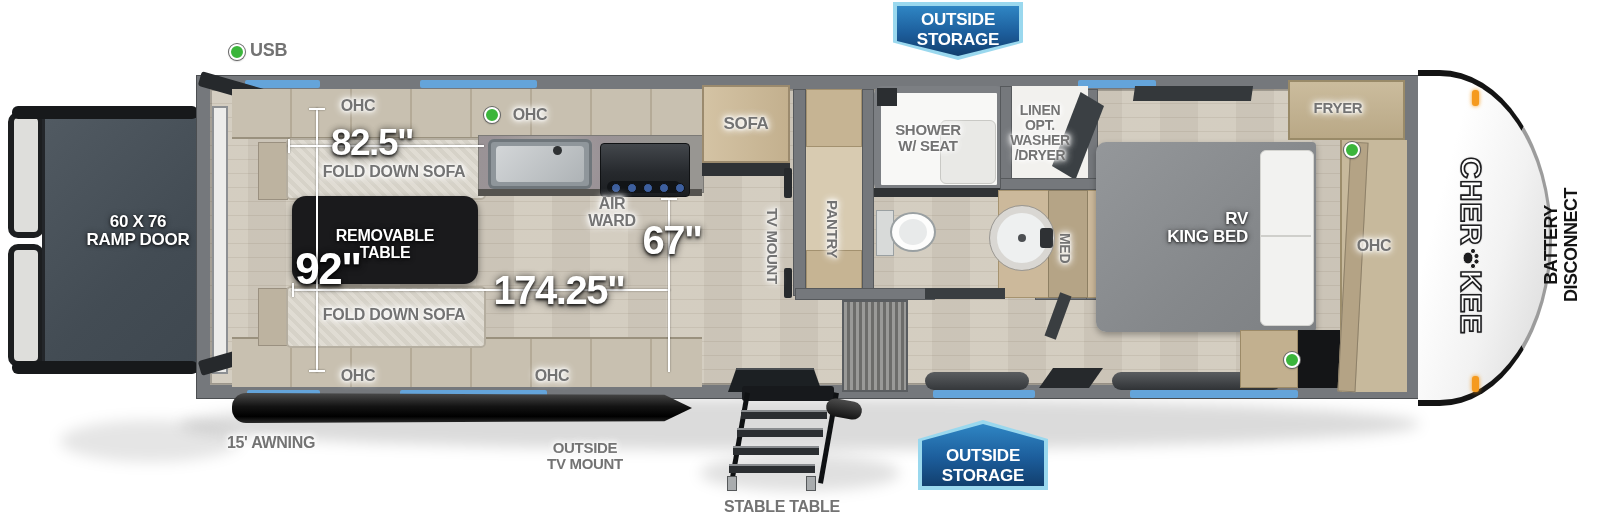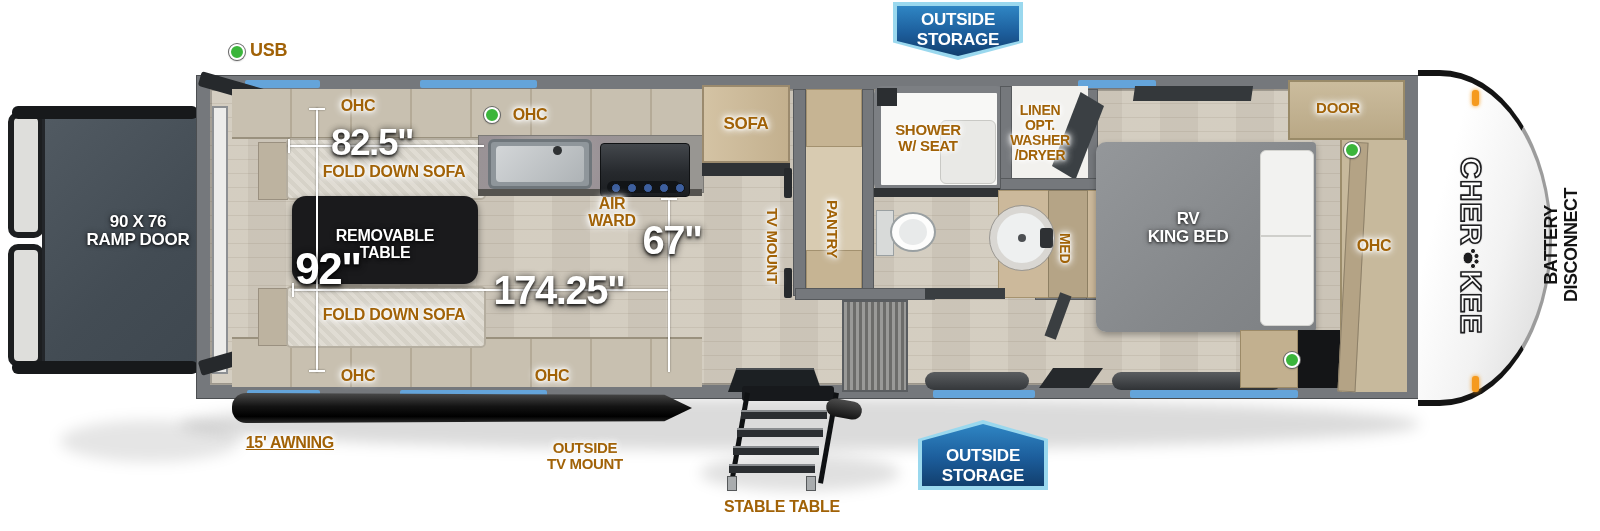--- a/index.html
+++ b/index.html
@@ -1,20 +1,20 @@
 <!DOCTYPE html>
 <html><head>
 <meta charset="utf-8">
 <style>
   html,body{margin:0;padding:0;background:#fff;}
   .stage{position:relative;width:1600px;height:531px;background:#fff;overflow:hidden;
          font-family:"Liberation Sans","DejaVu Sans",sans-serif;}
   .abs{position:absolute;}
   
-  .lbl{position:absolute;font-weight:bold;color:#a16207;text-align:center;white-space:pre-line;
+  .lbl{position:absolute;font-weight:bold;color:#737373;text-align:center;white-space:pre-line;
        line-height:1.07;letter-spacing:-0.3px;font-size:16px;
        text-shadow:0 0 3px #fff,0 0 5px #fff,0 0 8px #fff,0 0 10px #fff;}
   
   .wlbl{position:absolute;font-weight:bold;color:#fff;text-align:center;white-space:pre-line;
         line-height:1.08;letter-spacing:-0.3px;font-size:16px;
         text-shadow:0 1px 3px rgba(0,0,0,.8),0 0 6px rgba(0,0,0,.45);}
   
   .dim{position:absolute;font-weight:bold;color:#fff;text-align:center;letter-spacing:-1.5px;
        text-shadow:0 2px 3px rgba(0,0,0,.8),0 0 7px rgba(0,0,0,.45),0 3px 8px rgba(0,0,0,.4);}
   .dimline{position:absolute;background:#fff;box-shadow:0 0 2px rgba(0,0,0,.45);}
@@ -40,21 +40,21 @@
 
   <div class="shadowblob" style="left:180px;top:398px;width:1240px;height:52px;background:rgba(0,0,0,.14);"></div>
   <div class="shadowblob" style="left:60px;top:420px;width:180px;height:42px;background:rgba(0,0,0,.10);"></div>
   <div class="shadowblob" style="left:700px;top:455px;width:200px;height:36px;background:rgba(0,0,0,.12);"></div>
 
   <div class="abs" style="left:8px;top:112px;width:36px;height:126px;background:#dededb;border:6px solid #1c1e20;border-radius:10px;box-sizing:border-box;"></div>
   <div class="abs" style="left:8px;top:244px;width:36px;height:123px;background:#dededb;border:6px solid #1c1e20;border-radius:10px;box-sizing:border-box;"></div>
   <div class="abs" style="left:42px;top:116px;width:158px;height:254px;background:linear-gradient(135deg,#515a62,#434c54 60%,#3e474f);border-left:3px solid #23262a;"></div>
   <div class="abs" style="left:12px;top:106px;width:186px;height:13px;background:#17191b;border-radius:6px;"></div>
   <div class="abs" style="left:12px;top:361px;width:186px;height:13px;background:#17191b;border-radius:6px;"></div>
-  <div class="wlbl" style="left:58px;top:213px;width:160px;font-size:17px;">90 X 76
+  <div class="wlbl" style="left:58px;top:213px;width:160px;font-size:17px;">60 X 76
 RAMP DOOR</div>
 
   <div class="abs" style="left:197px;top:76px;width:1221px;height:322px;box-sizing:border-box;border:13px solid #75787c;outline:1px solid #4b4e51;
        background:
          repeating-linear-gradient(180deg, rgba(96,80,58,0.10) 0 1px, transparent 1px 14px),
          repeating-linear-gradient(90deg, rgba(255,255,255,0.05) 0 38px, rgba(0,0,0,0.035) 38px 76px),
          #d2cbbe;
        box-shadow:inset 0 0 0 2px rgba(0,0,0,.22);"></div>
 
   <div class="win" style="left:245px;top:80px;width:75px;"></div>
@@ -194,33 +194,33 @@
   <div class="lbl" style="left:708px;top:115px;width:76px;font-size:17px;">SOFA</div>
   <div class="lbl vtext" style="left:764px;top:196px;height:100px;font-size:15px;">TV MOUNT</div>
   <div class="lbl vtext" style="left:824px;top:182px;height:95px;font-size:15px;">PANTRY</div>
   <div class="lbl" style="left:995px;top:103px;width:90px;font-size:14px;">LINEN
 OPT.
 WASHER
 /DRYER</div>
   <div class="lbl" style="left:868px;top:122px;width:120px;font-size:15px;">SHOWER
 W/ SEAT</div>
   <div class="lbl vtext" style="left:1057px;top:220px;height:56px;font-size:14px;">MED</div>
-  <div class="wlbl" style="left:1128px;top:210px;width:120px;font-size:17px;">RV
+  <div class="wlbl" style="left:1128px;top:210px;width:120px;font-size:17px;text-align:right;">RV
 KING BED</div>
-  <div class="lbl" style="left:1300px;top:100px;width:76px;font-size:15px;">DOOR</div>
+  <div class="lbl" style="left:1300px;top:100px;width:76px;font-size:15px;">FRYER</div>
   <div class="lbl" style="left:1350px;top:237px;width:48px;">OHC</div>
 
   <div class="dot" style="left:229px;top:44px;"></div>
   <div class="lbl" style="left:250px;top:41px;width:44px;font-size:18px;text-align:left;">USB</div>
   <div class="dot" style="left:484px;top:107px;"></div>
   <div class="dot" style="left:1344px;top:142px;"></div>
   <div class="dot" style="left:1284px;top:352px;"></div>
 
   <div class="abs" style="left:232px;top:393px;width:460px;height:30px;background:linear-gradient(180deg,#4a4a4a,#131313 45%,#000 78%,#2a2a2a);border-radius:14px;clip-path:polygon(0 0,94% 6%,100% 50%,94% 94%,0 100%);"></div>
-  <div class="lbl" style="left:208px;top:434px;width:126px;text-align:right;text-decoration:underline;">15' AWNING</div>
+  <div class="lbl" style="left:208px;top:434px;width:126px;text-align:center;">15' AWNING</div>
   <div class="lbl" style="left:525px;top:440px;width:120px;font-size:15px;">OUTSIDE
 TV MOUNT</div>
 
   <div class="abs" style="left:742px;top:386px;width:92px;height:15px;background:#17191c;border-radius:3px;"></div>
   <div class="abs" style="left:737px;top:392px;width:5px;height:92px;background:#0f1113;transform:rotate(10deg);"></div>
   <div class="abs" style="left:826px;top:392px;width:5px;height:92px;background:#0f1113;transform:rotate(10deg);"></div>
   <div class="abs" style="left:741px;top:410px;width:86px;height:7px;background:#2b2e31;border-top:2px solid #8a8d90;"></div>
   <div class="abs" style="left:737px;top:428px;width:86px;height:7px;background:#2b2e31;border-top:2px solid #8a8d90;"></div>
   <div class="abs" style="left:733px;top:446px;width:86px;height:7px;background:#2b2e31;border-top:2px solid #8a8d90;"></div>
   <div class="abs" style="left:729px;top:464px;width:86px;height:7px;background:#2b2e31;border-top:2px solid #8a8d90;"></div>

